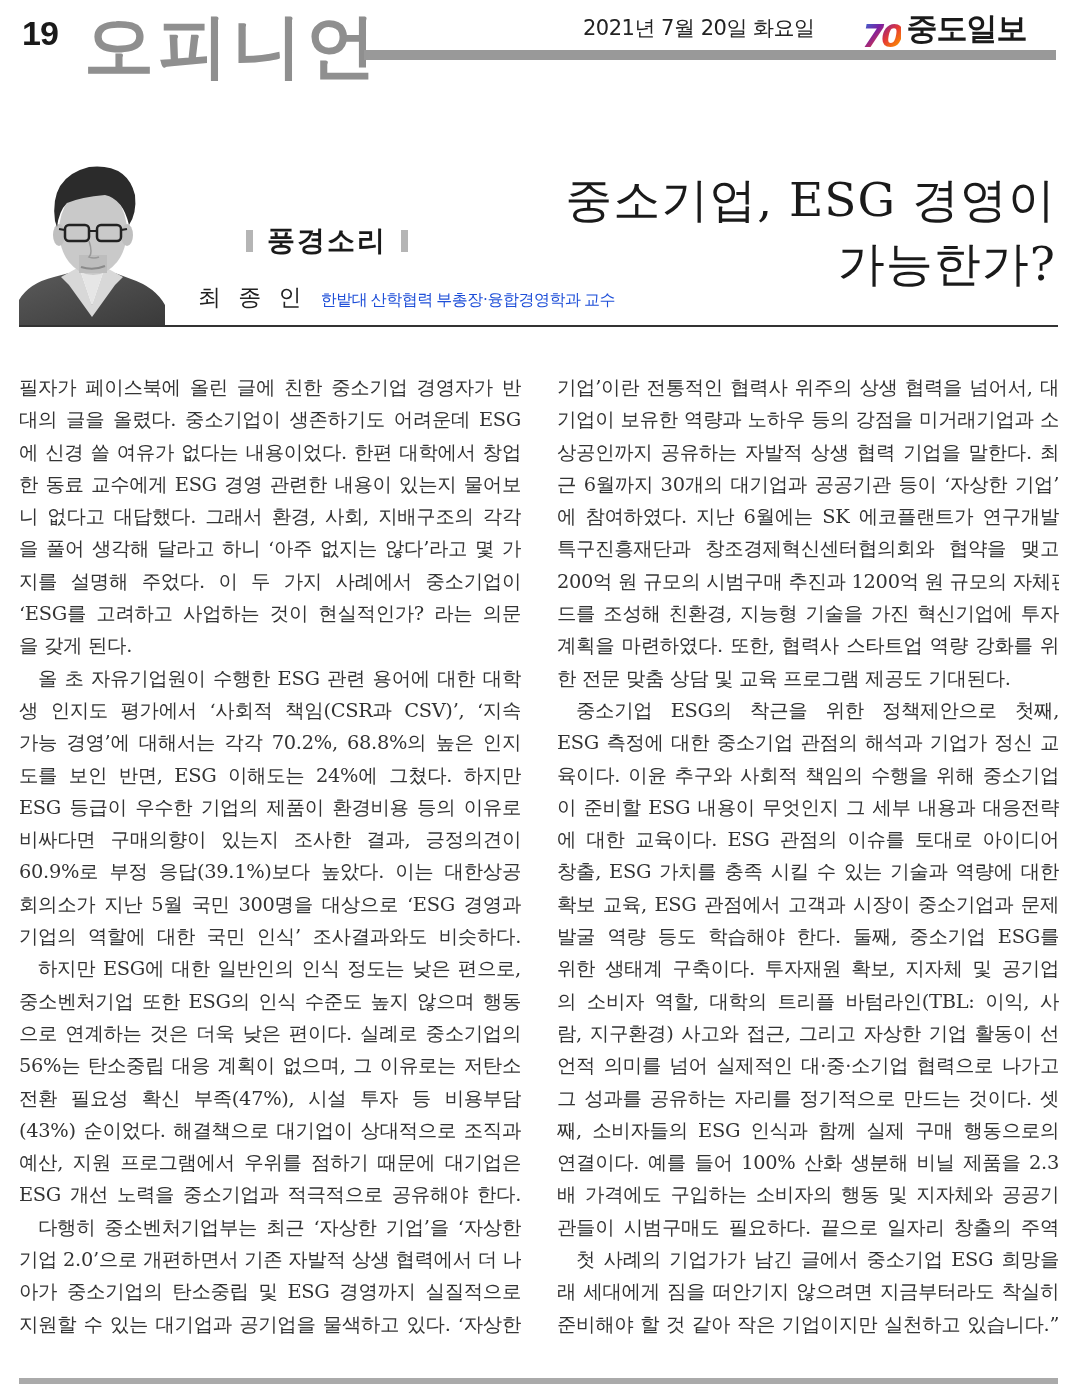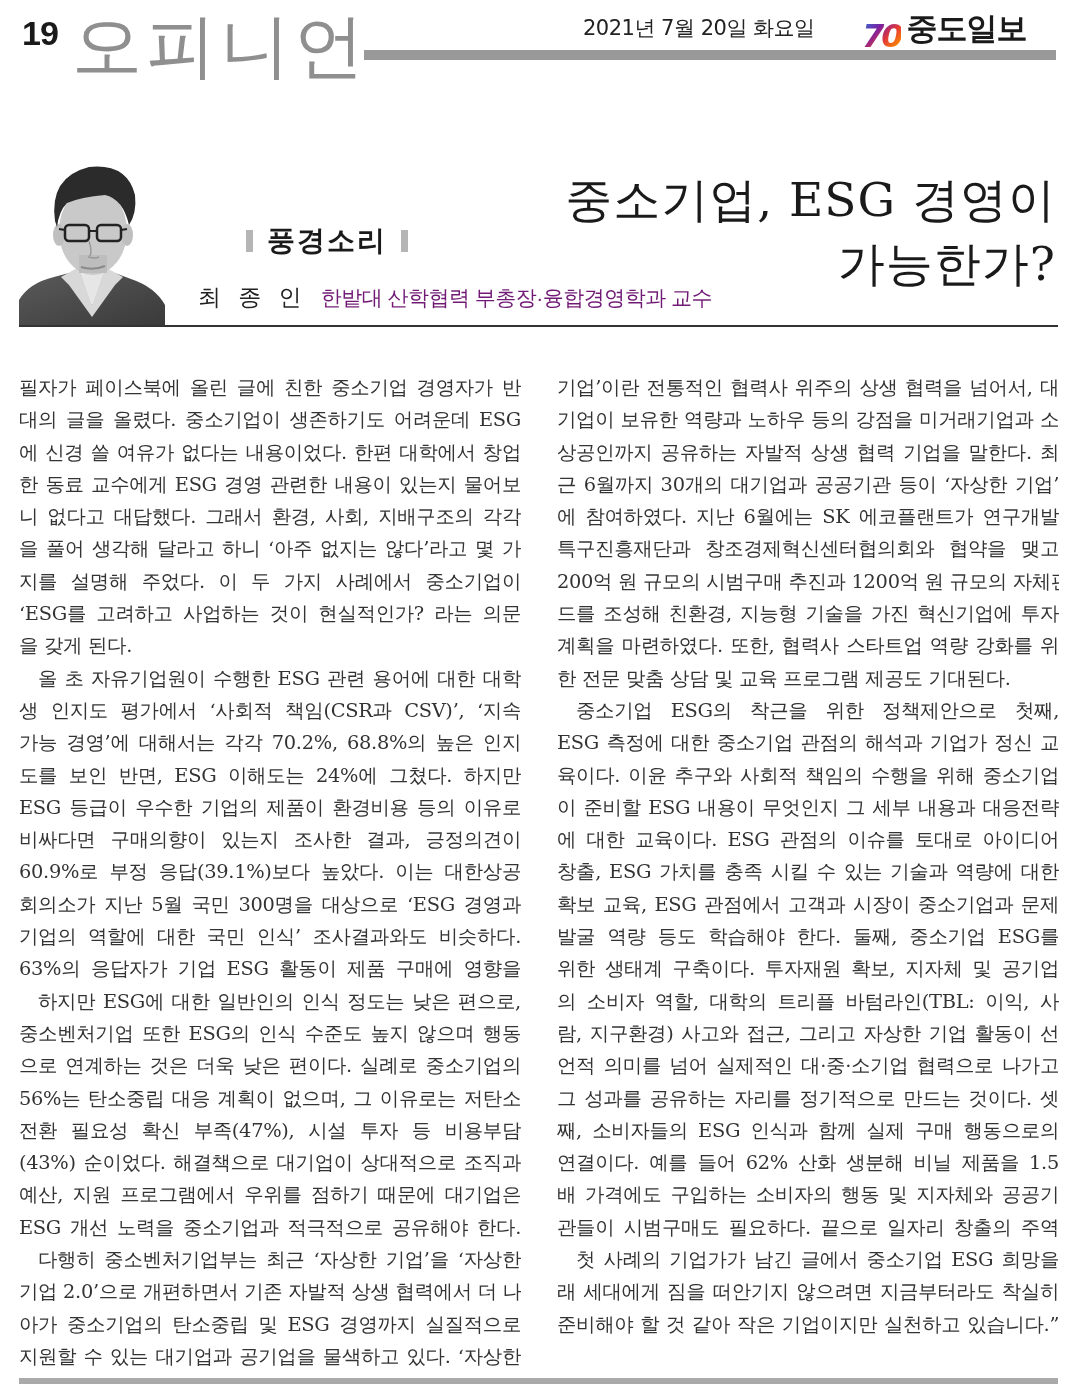--- a/index.html
+++ b/index.html
@@ -1,37 +1,37 @@
 <!DOCTYPE html>
 <html><head>
 <meta charset="utf-8">
 <style>
   html, body { margin:0; padding:0; background:#ffffff; }
   body { width:1078px; height:1396px; position:relative; overflow:hidden; font-family:"DejaVu Serif", serif; color:#222; }
   .abs { position:absolute; }
   .page-num { left:22px; top:14px; font-family:"Liberation Sans", sans-serif; font-size:34px; font-weight:bold; color:#1a1a1a; letter-spacing:-1px; }
-  .section-title { left:72px; top:6px; font-family:"DejaVu Sans", sans-serif; font-size:70px; font-weight:normal; color:#8f8f8f; letter-spacing:4px; line-height:80px; }
+  .section-title { left:84px; top:6px; font-family:"DejaVu Sans", sans-serif; font-size:70px; font-weight:bold; color:#8f8f8f; letter-spacing:4px; line-height:80px; }
   .header-rule { left:364px; top:50px; width:692px; height:10px; background:#999999; }
   .date { left:583px; top:14px; font-family:"DejaVu Sans", sans-serif; font-size:21px; color:#222; letter-spacing:-0.5px; }
   .logo { left:862px; top:12px; height:34px; display:flex; align-items:center; }
   .logo-num { font-family:"DejaVu Sans", sans-serif; font-size:32px; font-weight:bold; font-style:italic; letter-spacing:-3px;
               background:linear-gradient(135deg,#1e88e5 0%,#7b1fa2 35%,#e53935 60%,#fb8c00 85%,#fdd835 100%);
               -webkit-background-clip:text; background-clip:text; color:transparent; margin-right:6px;margin-top:14px; }
   .logo-name { font-family:"DejaVu Sans", sans-serif; font-size:31px; font-weight:bold; color:#1a1a1a; letter-spacing:-1px; }
 
   .photo { left:19px; top:155px; width:146px; height:170px; overflow:hidden; background:#fff; }
   .byline-rule { left:19px; top:325px; width:1039px; height:2px; background:#333; }
 
   .column-label { left:198px; top:222px; display:flex; align-items:center; gap:14px;padding-left:48px; }
   .column-label .bar { width:7px; height:22px; background:#b5b5b5; display:inline-block; }
   .column-label .txt { font-family:"DejaVu Sans", sans-serif; font-weight:bold; font-size:28px; color:#1a1a1a; letter-spacing:2px; }
 
   .author { left:198px; top:282px; display:flex; align-items:baseline; gap:14px; }
   .author-name { font-family:"DejaVu Sans", sans-serif; font-size:23px; color:#222; letter-spacing:5px; }
-  .author-title { font-family:Liberation Sans, sans-serif; font-size:21px; color:#701a75; letter-spacing:-0.5px; }
+  .author-title { font-family:Liberation Serif, serif; font-size:16px; color:#1d4ed8; letter-spacing:-0.5px; }
 
   .headline { right:22px; top:168px; text-align:right; font-family:"DejaVu Serif", serif; font-size:47px; line-height:64px; color:#1a1a1a; letter-spacing:1px; }
 
   .col { top:372px; width:502px; }
   .col-left { left:19px; }
   .col-right { left:557px; }
   .line { height:32.3px; line-height:32.3px; font-family:"DejaVu Serif", serif; font-size:19.4px; color:#333; white-space:nowrap; text-align:justify; text-align-last:justify; letter-spacing:-0.3px; overflow:hidden; }
   .line.last { text-align-last:left; }
   .line.indent { padding-left:19px; }
 
@@ -106,21 +106,20 @@
     <div class="line last">을 갖게 된다.</div>
     <div class="line indent">올 초 자유기업원이 수행한 ESG 관련 용어에 대한 대학</div>
     <div class="line">생 인지도 평가에서 ‘사회적 책임(CSR과 CSV)’, ‘지속</div>
     <div class="line">가능 경영’에 대해서는 각각 70.2%, 68.8%의 높은 인지</div>
     <div class="line">도를 보인 반면, ESG 이해도는 24%에 그쳤다. 하지만</div>
     <div class="line">ESG 등급이 우수한 기업의 제품이 환경비용 등의 이유로</div>
     <div class="line">비싸다면 구매의향이 있는지 조사한 결과, 긍정의견이</div>
     <div class="line">60.9%로 부정 응답(39.1%)보다 높았다. 이는 대한상공</div>
     <div class="line">회의소가 지난 5월 국민 300명을 대상으로 ‘ESG 경영과</div>
     <div class="line">기업의 역할에 대한 국민 인식’ 조사결과와도 비슷하다.</div>
-    <div class="line">63%의 응답자가 기업 ESG 활동이 제품 구매에 영향을</div>
     <div class="line indent">하지만 ESG에 대한 일반인의 인식 정도는 낮은 편으로,</div>
     <div class="line">중소벤처기업 또한 ESG의 인식 수준도 높지 않으며 행동</div>
     <div class="line">으로 연계하는 것은 더욱 낮은 편이다. 실례로 중소기업의</div>
     <div class="line">56%는 탄소중립 대응 계획이 없으며, 그 이유로는 저탄소</div>
     <div class="line">전환 필요성 확신 부족(47%), 시설 투자 등 비용부담</div>
     <div class="line">(43%) 순이었다. 해결책으로 대기업이 상대적으로 조직과</div>
     <div class="line">예산, 지원 프로그램에서 우위를 점하기 때문에 대기업은</div>
     <div class="line">ESG 개선 노력을 중소기업과 적극적으로 공유해야 한다.</div>
     <div class="line indent">다행히 중소벤처기업부는 최근 ‘자상한 기업’을 ‘자상한</div>
     <div class="line">기업 2.0’으로 개편하면서 기존 자발적 상생 협력에서 더 나</div>
@@ -145,21 +144,21 @@
     <div class="line">에 대한 교육이다. ESG 관점의 이슈를 토대로 아이디어</div>
     <div class="line">창출, ESG 가치를 충족 시킬 수 있는 기술과 역량에 대한</div>
     <div class="line">확보 교육, ESG 관점에서 고객과 시장이 중소기업과 문제</div>
     <div class="line">발굴 역량 등도 학습해야 한다. 둘째, 중소기업 ESG를</div>
     <div class="line">위한 생태계 구축이다. 투자재원 확보, 지자체 및 공기업</div>
     <div class="line">의 소비자 역할, 대학의 트리플 바텀라인(TBL: 이익, 사</div>
     <div class="line">람, 지구환경) 사고와 접근, 그리고 자상한 기업 활동이 선</div>
     <div class="line">언적 의미를 넘어 실제적인 대·중·소기업 협력으로 나가고</div>
     <div class="line">그 성과를 공유하는 자리를 정기적으로 만드는 것이다. 셋</div>
     <div class="line">째, 소비자들의 ESG 인식과 함께 실제 구매 행동으로의</div>
-    <div class="line">연결이다. 예를 들어 62% 산화 생분해 비닐 제품을 1.5</div>
+    <div class="line">연결이다. 예를 들어 100% 산화 생분해 비닐 제품을 2.3</div>
     <div class="line">배 가격에도 구입하는 소비자의 행동 및 지자체와 공공기</div>
     <div class="line">관들이 시범구매도 필요하다. 끝으로 일자리 창출의 주역</div>
     <div class="line indent">첫 사례의 기업가가 남긴 글에서 중소기업 ESG 희망을</div>
     <div class="line">래 세대에게 짐을 떠안기지 않으려면 지금부터라도 착실히</div>
     <div class="line">준비해야 할 것 같아 작은 기업이지만 실천하고 있습니다.”</div>
   </div>
 
 <div class="abs footer-rule"></div>
 
 </body></html>

